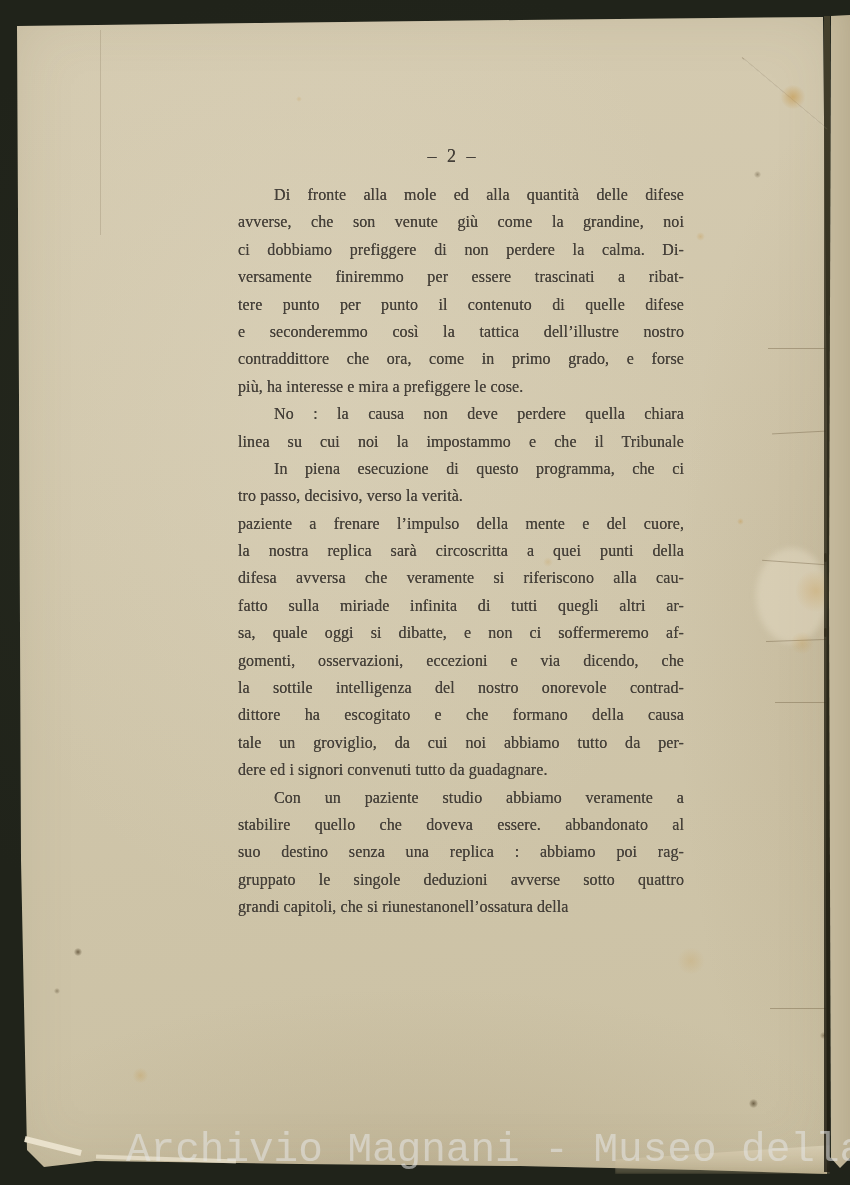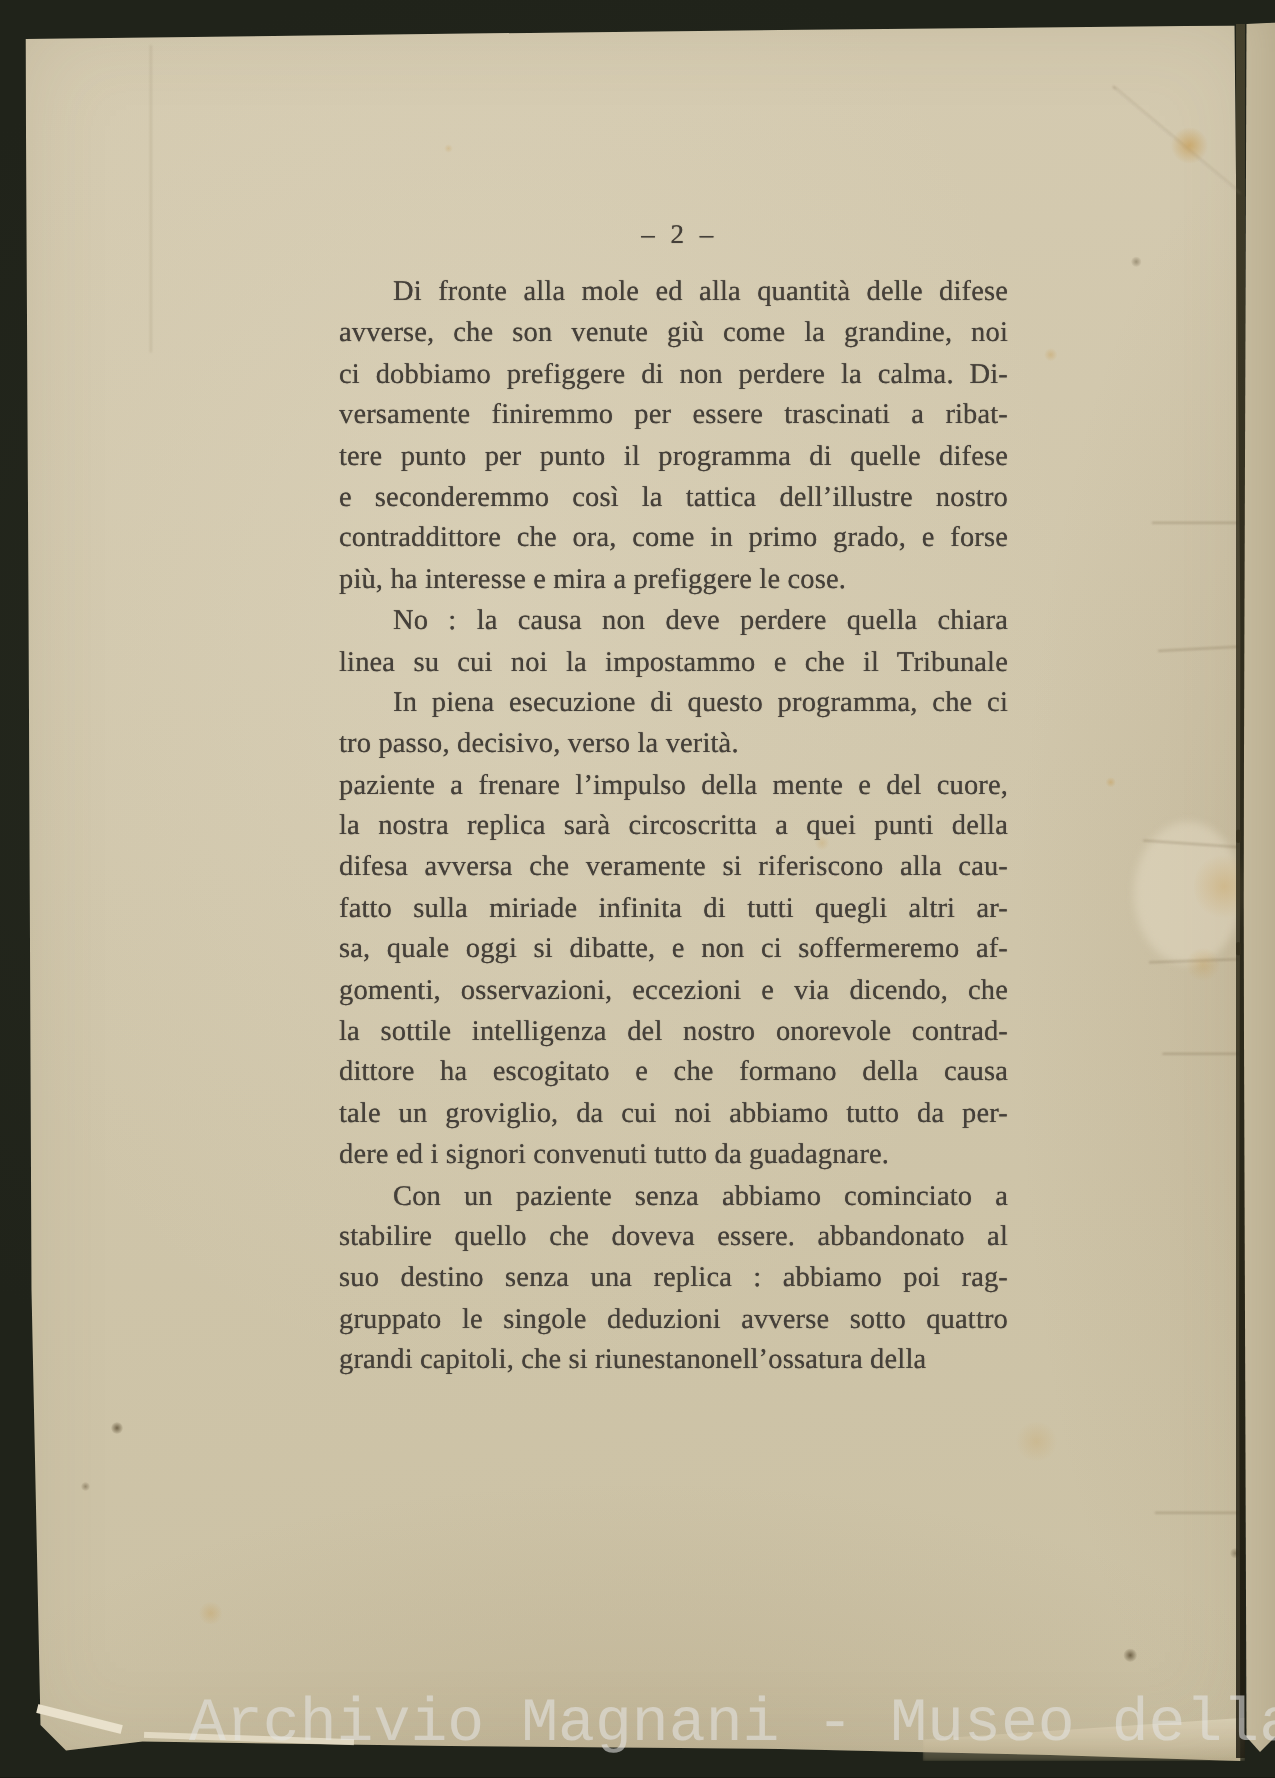--- a/index.html
+++ b/index.html
@@ -51,22 +51,22 @@
     background:linear-gradient(180deg,rgba(233,224,201,.65),rgba(180,162,122,.25));
     filter:blur(1px);
   }
   
   #page-number{
     position:absolute;left:230px;top:146px;width:446px;
     text-align:center;font-size:18px;letter-spacing:3px;
     color:#45403a;text-shadow:0 0 .5px rgba(62,56,46,.9);
   }
   #text-block{
-    position:absolute;left:226px;top:181px;width:446px;
-    color:#45403a;font-size:19px;letter-spacing:.1px;
+    position:absolute;left:238px;top:181px;width:446px;
+    color:#45403a;font-size:16px;letter-spacing:.1px;
     text-shadow:0 0 .5px rgba(62,56,46,.85);
   }
   .tline{height:27.4px;line-height:27.4px;text-align:justify;text-align-last:justify;white-space:normal;}
   .tline.indent{padding-left:36px;}
   .tline.plast{text-align-last:left;}
   
   #watermark{
     position:absolute;left:126px;top:1127px;white-space:nowrap;
     font-family:Liberation Mono, monospace;
     font-size:41px;color:rgba(228,228,225,.58);letter-spacing:0;
@@ -117,39 +117,39 @@
   <div id="spine-gap"></div>
   <div id="facing"></div>
 
   <div id="page-number">– 2 –</div>
 
   <div id="text-block">
       <div class="tline indent">Di fronte alla mole ed alla quantità delle difese</div>
       <div class="tline">avverse, che son venute giù come la grandine, noi</div>
       <div class="tline">ci dobbiamo prefiggere di non perdere la calma. Di-</div>
       <div class="tline">versamente finiremmo per essere trascinati a ribat-</div>
-      <div class="tline">tere punto per punto il programma di quelle difese</div>
+      <div class="tline">tere punto per punto il contenuto di quelle difese</div>
       <div class="tline">e seconderemmo così la tattica dell’illustre nostro</div>
       <div class="tline">contraddittore che ora, come in primo grado, e forse</div>
       <div class="tline plast">più, ha interesse e mira a prefiggere le cose.</div>
       <div class="tline indent">No : la causa non deve perdere quella chiara</div>
       <div class="tline">linea su cui noi la impostammo e che il Tribunale</div>
       <div class="tline indent">In piena esecuzione di questo programma, che ci</div>
       <div class="tline plast">tro passo, decisivo, verso la verità.</div>
       <div class="tline">paziente a frenare l’impulso della mente e del cuore,</div>
       <div class="tline">la nostra replica sarà circoscritta a quei punti della</div>
       <div class="tline">difesa avversa che veramente si riferiscono alla cau-</div>
       <div class="tline">fatto sulla miriade infinita di tutti quegli altri ar-</div>
       <div class="tline">sa, quale oggi si dibatte, e non ci soffermeremo af-</div>
       <div class="tline">gomenti, osservazioni, eccezioni e via dicendo, che</div>
       <div class="tline">la sottile intelligenza del nostro onorevole contrad-</div>
       <div class="tline">dittore ha escogitato e che formano della causa</div>
       <div class="tline">tale un groviglio, da cui noi abbiamo tutto da per-</div>
       <div class="tline plast">dere ed i signori convenuti tutto da guadagnare.</div>
-      <div class="tline indent">Con un paziente senza abbiamo cominciato a</div>
+      <div class="tline indent">Con un paziente studio abbiamo veramente a</div>
       <div class="tline">stabilire quello che doveva essere. abbandonato al</div>
       <div class="tline">suo destino senza una replica : abbiamo poi rag-</div>
       <div class="tline">gruppato le singole deduzioni avverse sotto quattro</div>
       <div class="tline plast">grandi capitoli, che si riunestanonell’ossatura della</div>
     </div>
 
   <div id="watermark">Archivio Magnani - Museo della Carta</div>
 
 </div>
 

